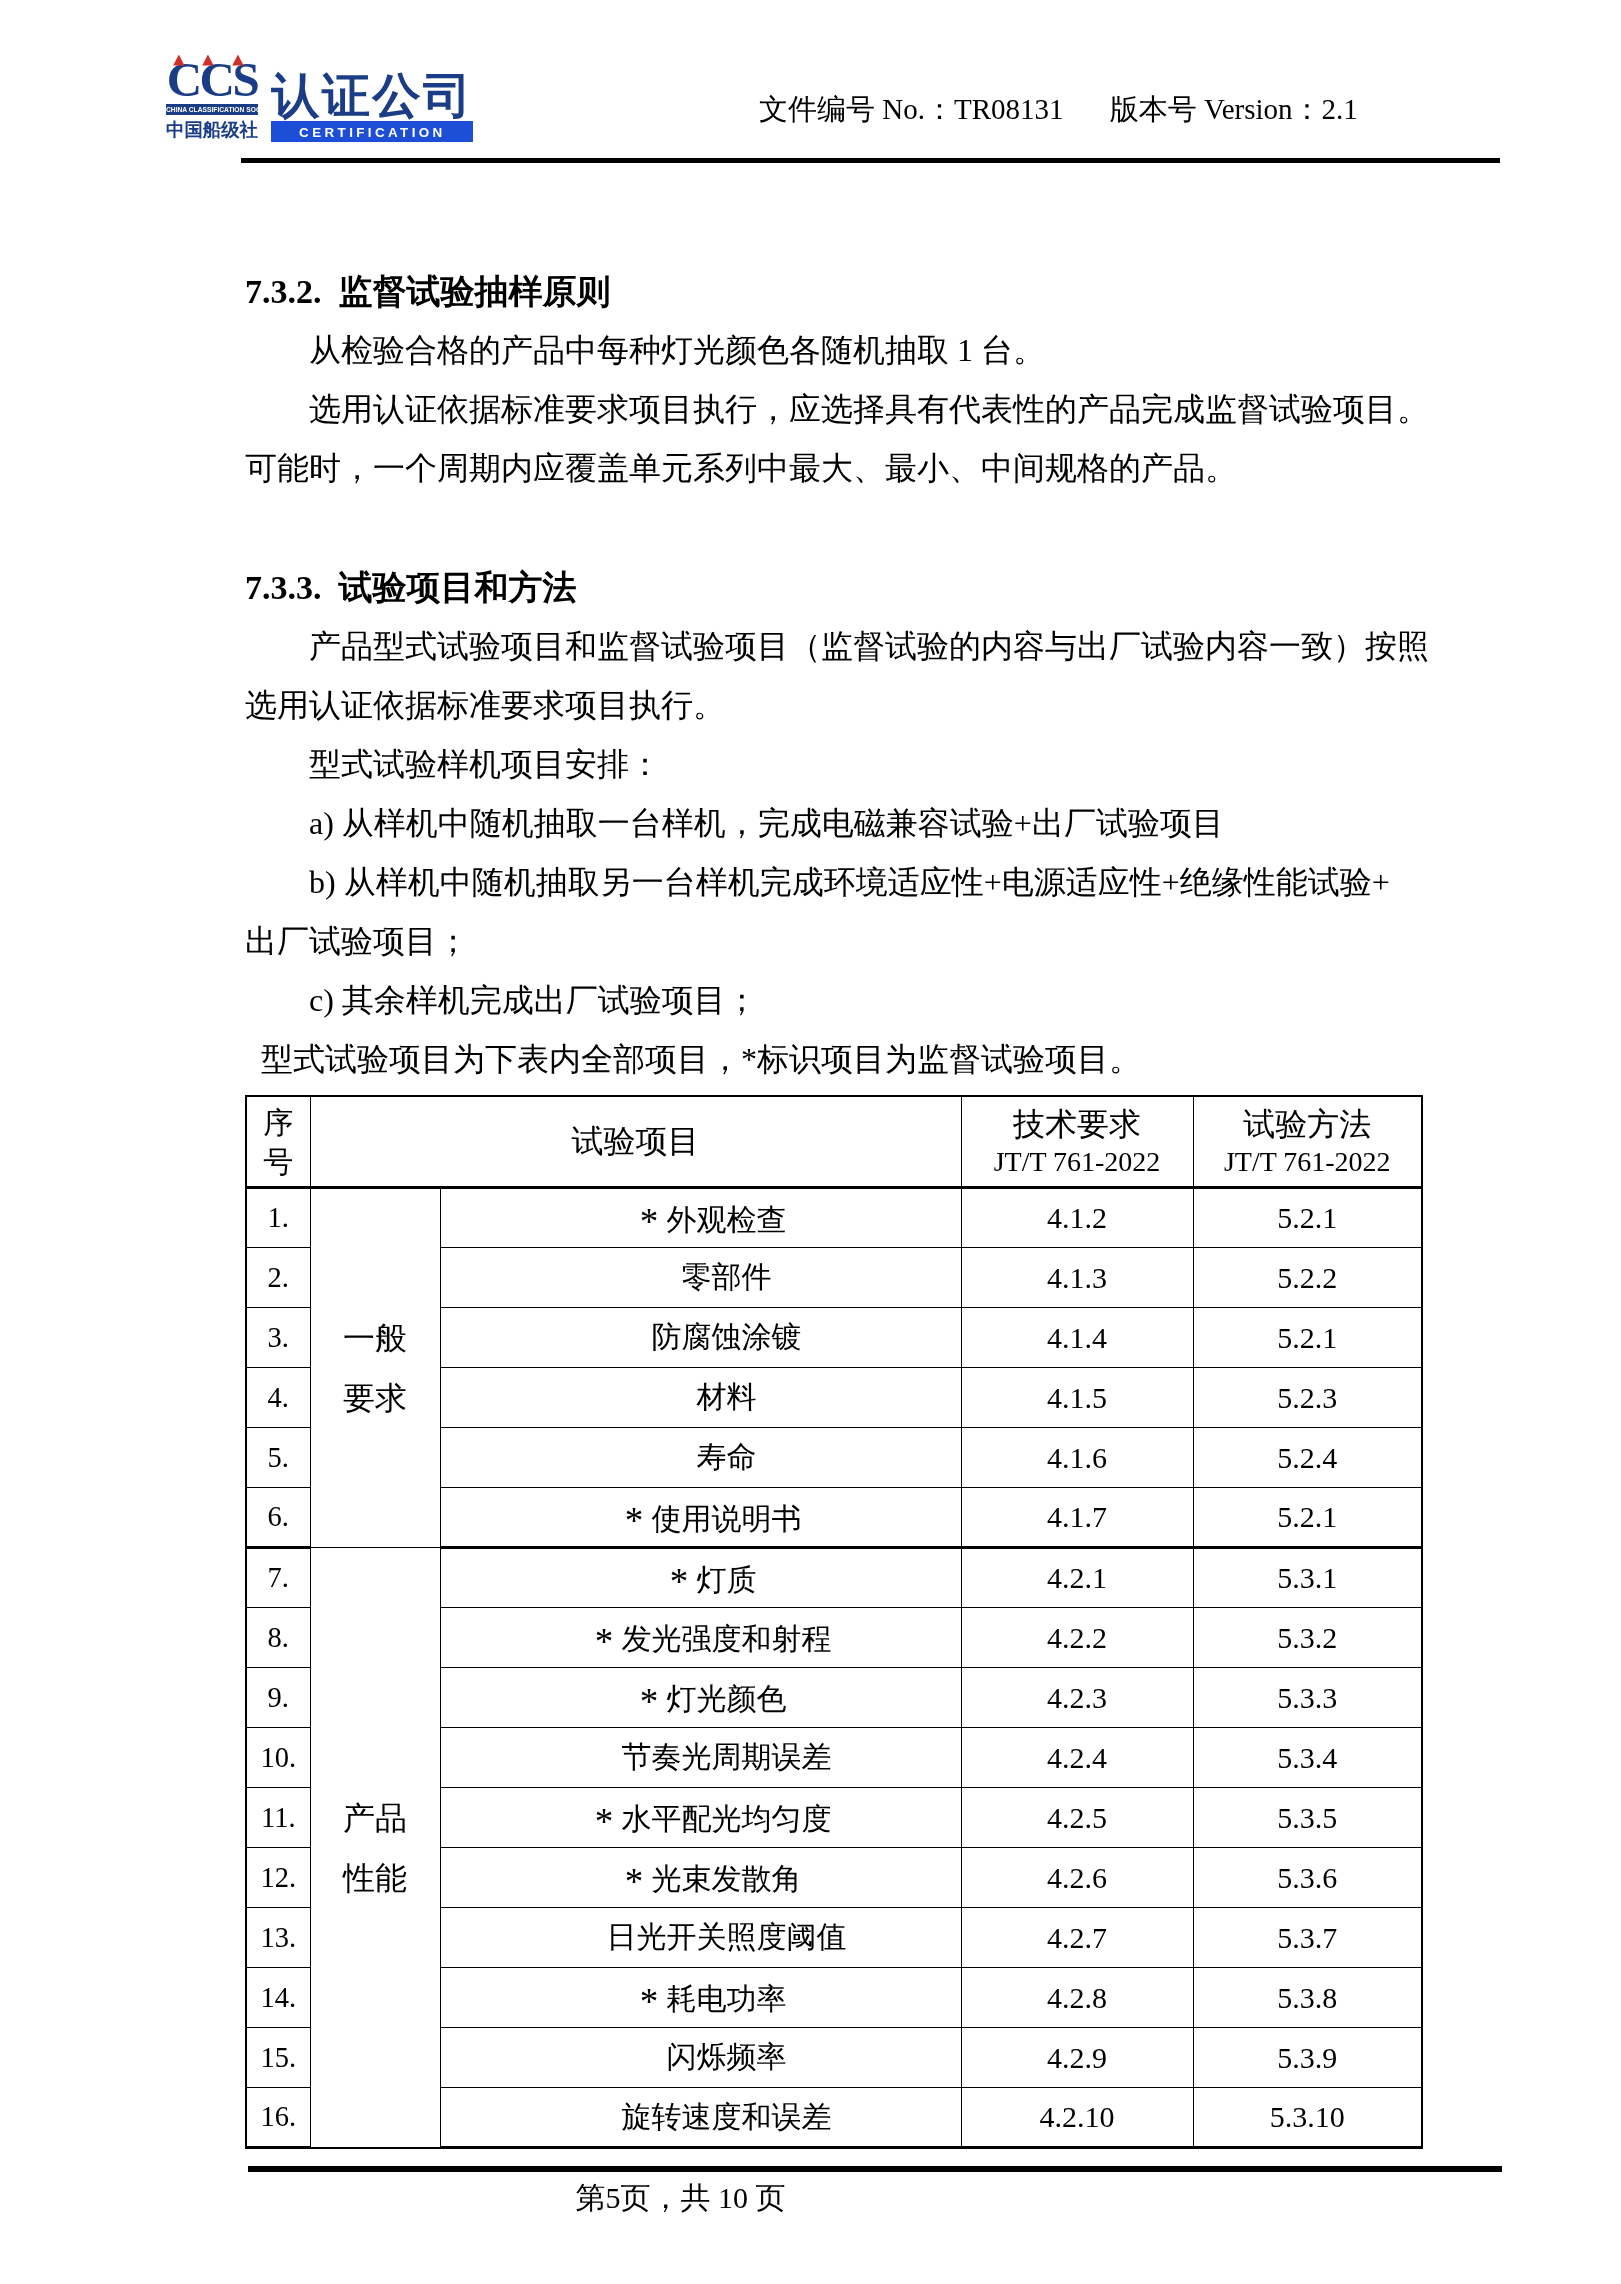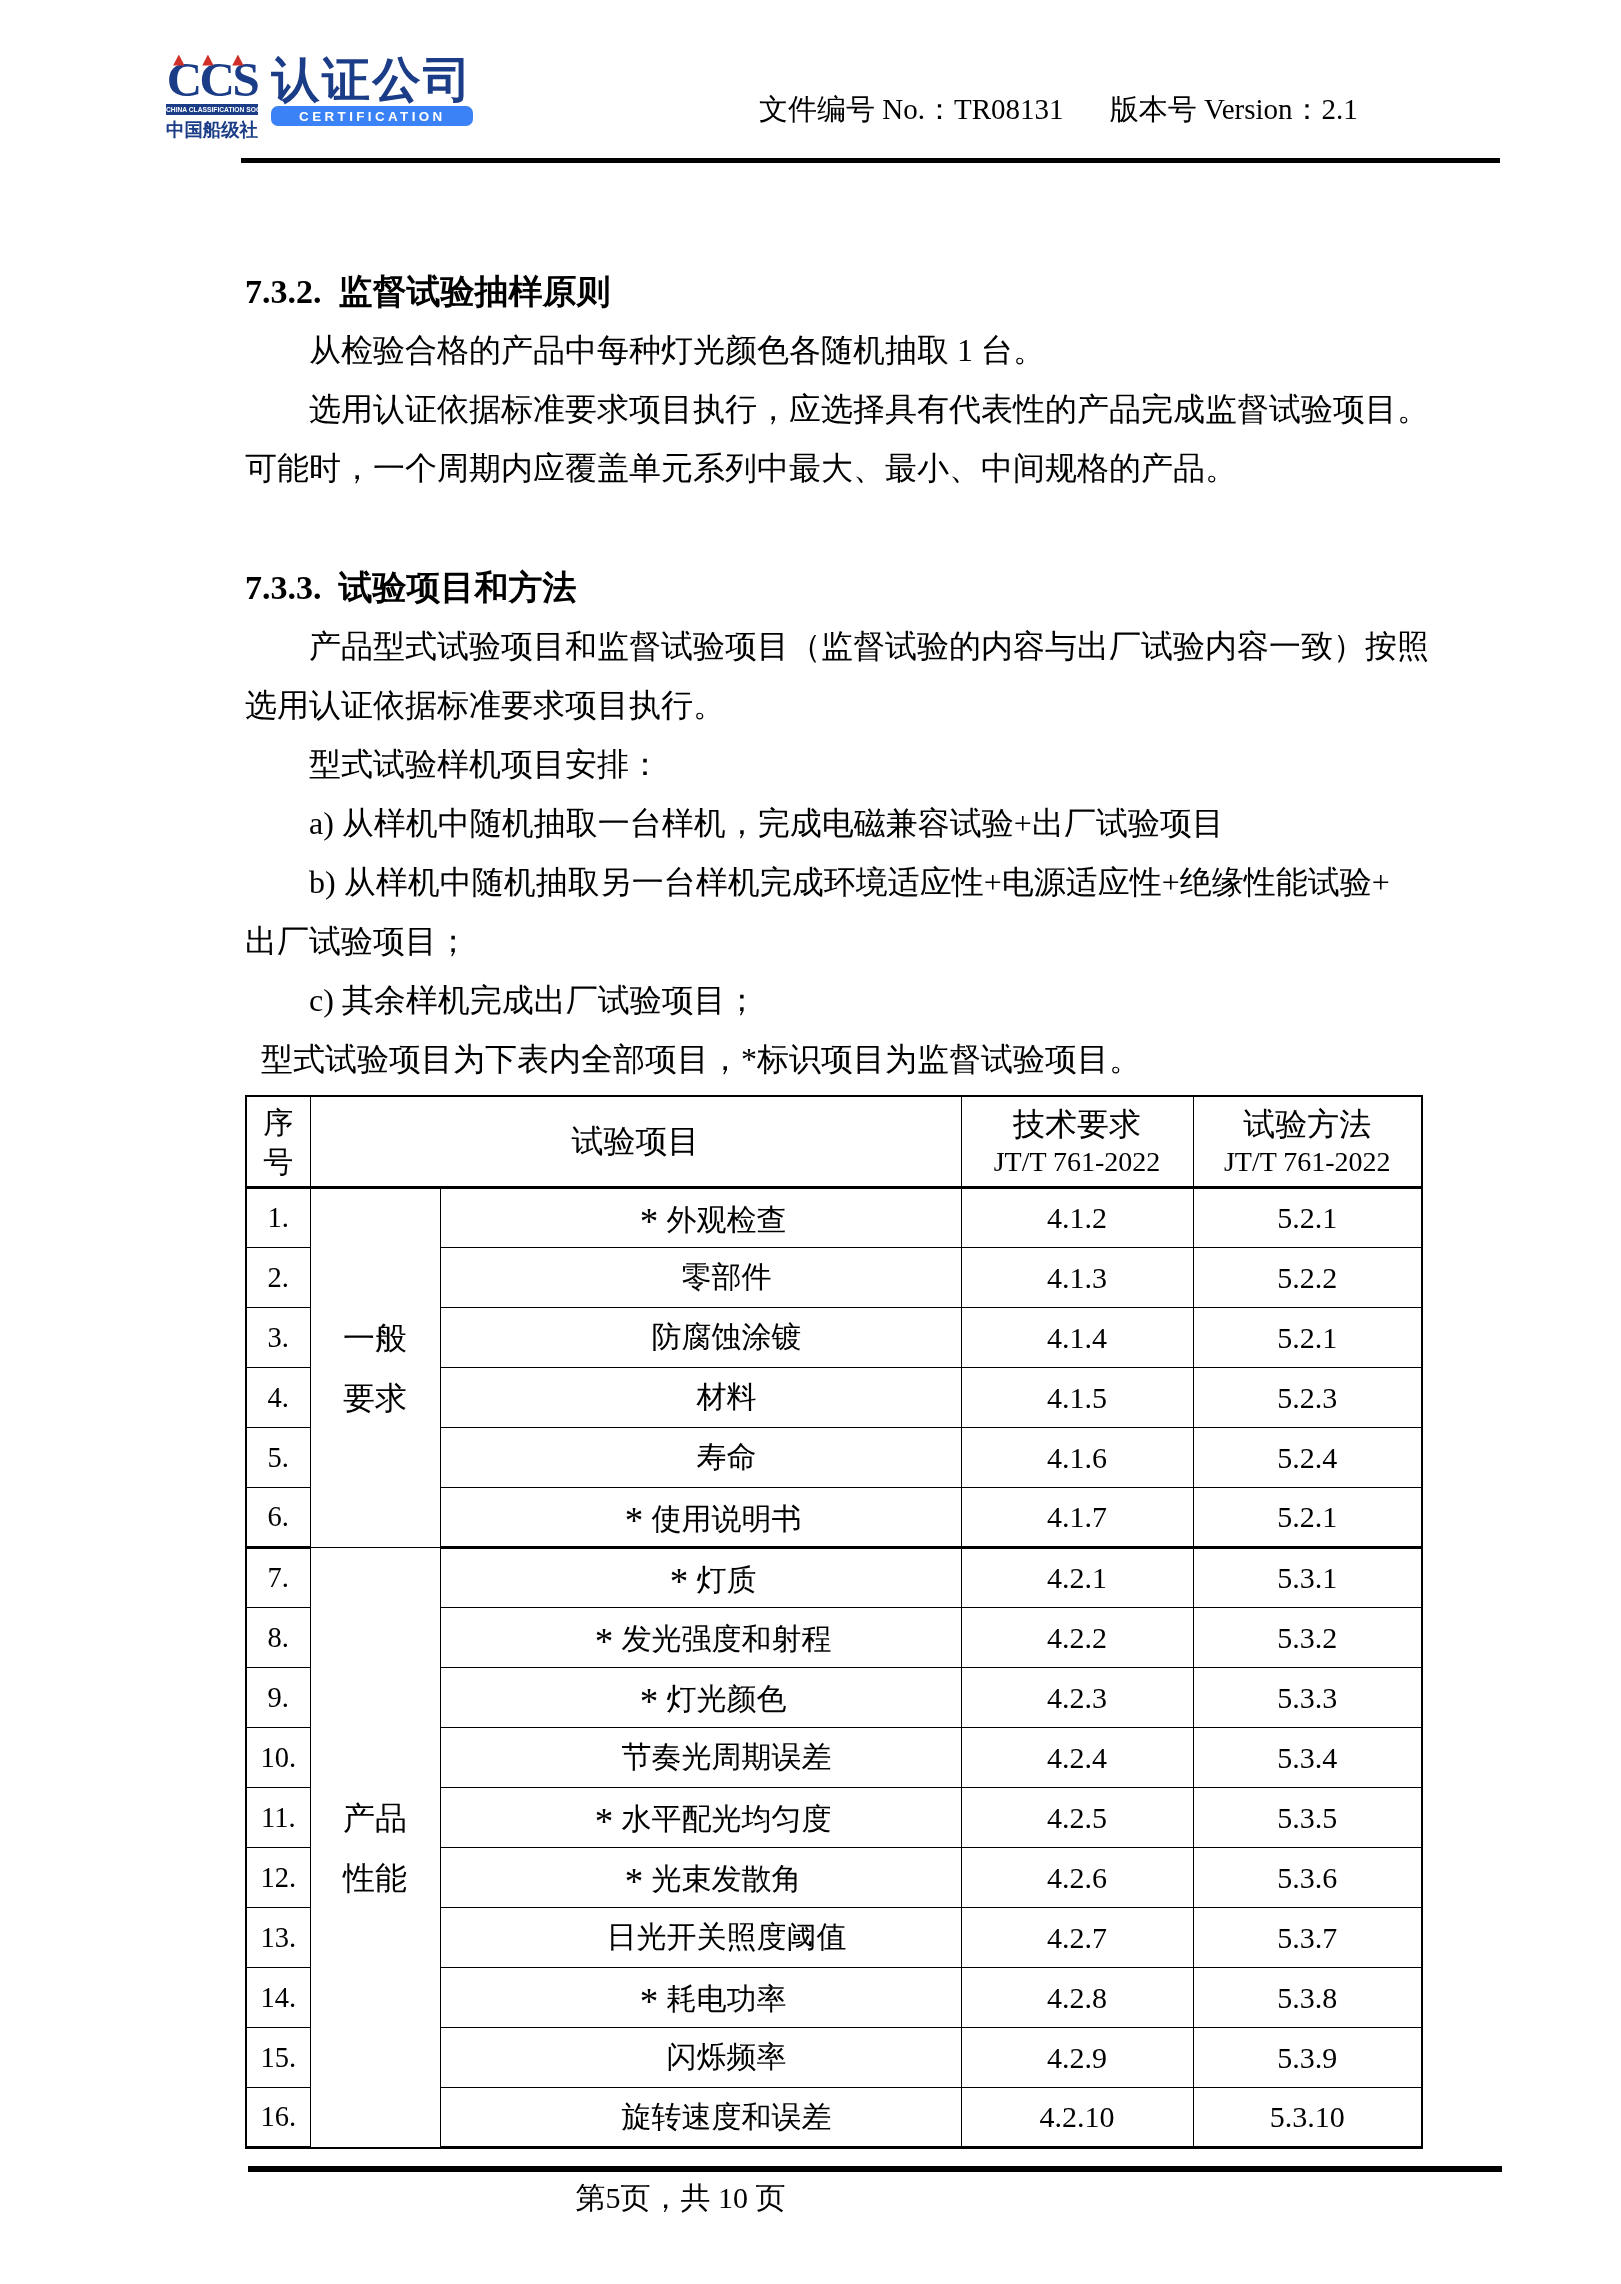--- a/index.html
+++ b/index.html
@@ -4,21 +4,21 @@
 <style>
   * { margin:0; padding:0; box-sizing:border-box; }
   html,body { background:#888; }
   .page {
     position:relative; width:1622px; height:2284px; margin:0 auto;
     background:#ffffff; color:#000;
     font-family:"Liberation Serif","DejaVu Serif",serif;
     overflow:hidden;
   }
   
-  .logo { position:absolute; left:166px; top:57px; display:flex; gap:13.4px; align-items:flex-start; }
+  .logo { position:absolute; left:166px; top:57px; display:flex; gap:13.4px; align-items:flex-end; }
   .logo-left { width:92px; }
   .ccs-wordmark {
     position:relative; font-weight:bold; font-size:49px; line-height:45px;
     letter-spacing:-2.5px; text-align:center; font-family:"Liberation Serif",serif;
   }
   .sail { position:absolute; width:12.6px; height:11px; top:-2.5px;
     clip-path:polygon(10% 100%, 100% 100%, 55% 0); }
   .sail1 { left:5.9px; } .sail2 { left:35px; } .sail3 { left:65px; }
   .ccs-bar { margin-top:1.7px; color:#fff; font-family:"Liberation Sans",sans-serif;
     font-size:6.7px; font-weight:bold; text-align:center; padding:2.5px 0 1.7px; white-space:nowrap; }
@@ -81,21 +81,21 @@
       <div class="ccs-cn" style="color: rgb(27, 60, 135);">
           <span>中</span>
           <span>国</span>
           <span>船</span>
           <span>级</span>
           <span>社</span>
         </div>
     </div>
     <div class="logo-right">
       <div class="brand-cn" style="color: rgb(27, 60, 135); font-family: Liberation Serif, serif;">认证公司</div>
-      <div class="brand-bar" style="background: #3b82f6; border-radius: 7px;">CERTIFICATION</div>
+      <div class="brand-bar" style="background: #1d4ed8;">CERTIFICATION</div>
     </div>
   </div>
 
   <div class="doc-meta">
     <span>文件编号 No.：TR08131</span>
     <span class="version">版本号 Version：2.1</span>
   </div>
 
   <div class="header-rule"></div>
 

